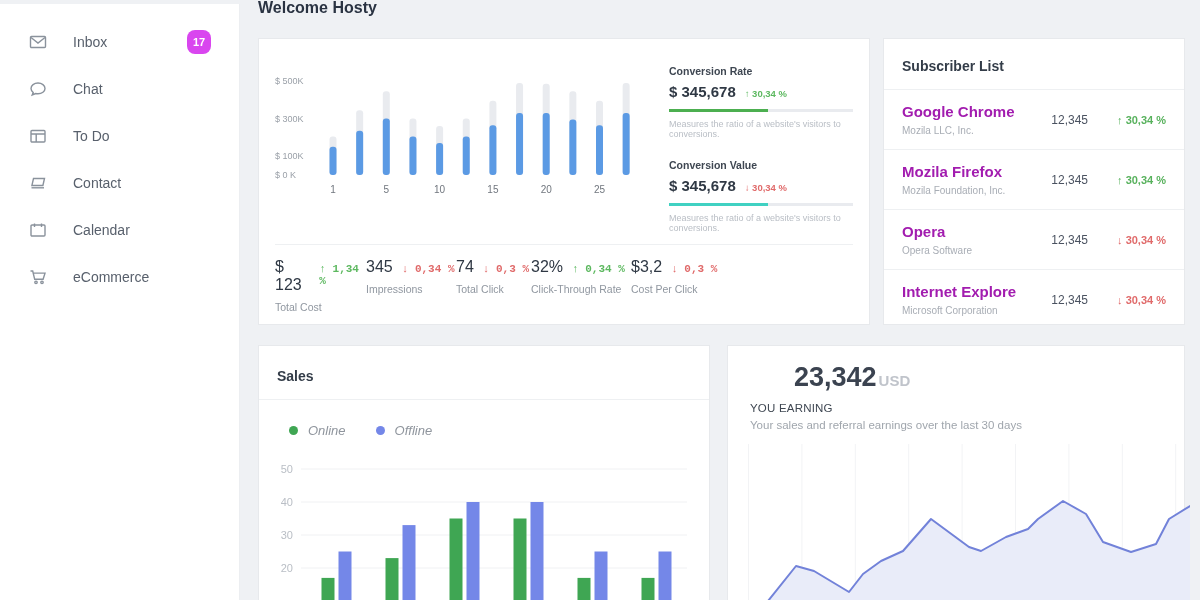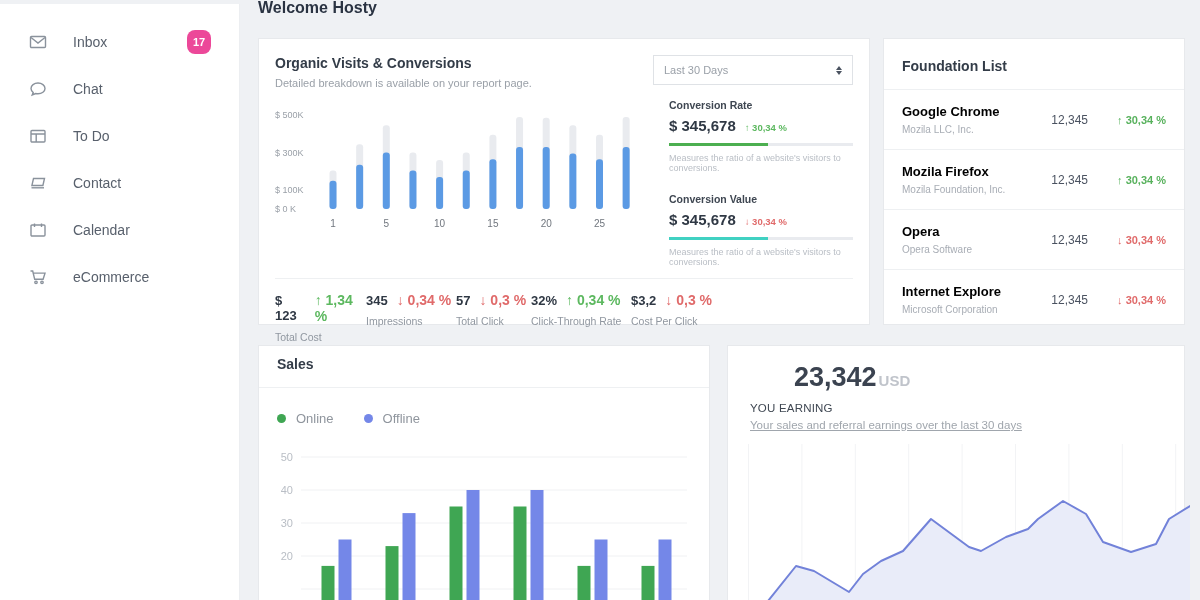--- a/index.html
+++ b/index.html
@@ -9,21 +9,21 @@
     background:#eff1f4; color:#2f3844; position:relative;
   }
   
   .sidebar{ position:absolute; left:0; top:4px; width:240px; height:600px;
     background:#fff; border-right:1px solid #eceef1; padding-top:14px;}
   .side-item{ display:flex; align-items:center; height:47px; padding-left:29px;
     cursor:pointer; color:#58606c; font-size:14px;}
   .side-item .icn{ width:18px; height:18px; margin-right:26px; flex:0 0 18px; color:#8a929c;}
   .side-item .icn svg{ width:18px; height:18px; display:block;}
   .badge{ margin-left:auto; margin-right:28px; min-width:24px; height:24px;
-    border-radius:8px; background:#ec4899; color:#fff; font-size:11px; font-weight:bold;
+    border-radius:8px; background:#d946ef; color:#fff; font-size:11px; font-weight:bold;
     display:flex; align-items:center; justify-content:center;}
   
   .main{ position:absolute; left:240px; top:0; width:960px; height:600px; padding:0 15px 0 18px;}
   h1.page-title{ font-size:16px; font-weight:bold; color:#2a3342; margin-top:-2px; line-height:20px;}
   .row1{ display:flex; gap:13px; margin-top:20px;}
   .row2{ display:flex; gap:17px; margin-top:20px;}
   .card{ background:#fff; border:1px solid #e7e9ec;}
   
   .organic-card{ width:612px; height:287px; padding:16px;}
   .o-head{ display:flex; justify-content:space-between; align-items:flex-start;}
@@ -43,51 +43,51 @@
   .conv-label{ font-size:10.5px; font-weight:bold; color:#3f4752;}
   .conv-valrow{ margin-top:6px; display:flex; align-items:baseline;}
   .conv-value{ font-size:15px; font-weight:bold; color:#2f3844;}
   .delta{ font-size:9.5px; font-weight:bold; margin-left:9px;}
   .delta.up{ color:#5cb85f;} .delta.down{ color:#e06a6a;}
   .progress{ margin-top:9px; height:3px; background:#e9ebef; width:100%;}
   .progress>i{ display:block; height:3px;}
   .conv-cap{ margin-top:7px; font-size:9px; color:#b9bec5;}
   .o-foot{ margin-top:11px; border-top:1px solid #eef0f2; padding-top:13px; display:flex;}
   .stat{ } .stat .s-valrow{ display:flex; align-items:baseline;}
-  .stat .s-val{ font-size:13px; font-weight:bold; color:#2f3844;}
-  .stat .delta{ font-size:14px;}
+  .stat .s-val{ font-size:16px; font-weight:normal; color:#2f3844;}
+  .stat .delta{ font-size:11px;font-family:Liberation Mono, monospace;}
   .stat .s-label{ font-size:10.5px; color:#9097a0; margin-top:7px;}
   
   .sub-card{ width:302px; height:287px; overflow:hidden;}
   .sub-head{ padding:19px 18px 15px; border-bottom:1px solid #eef0f2;}
   .sub-title{ font-size:14px; font-weight:bold; color:#333c48;}
   .sub-row{ display:flex; align-items:center; padding:0 18px; height:60px;
     border-bottom:1px solid #eef0f2; cursor:pointer;}
   .sub-info{ flex:1;}
-  .sub-name{ font-size:13px; font-weight:600; color:#000000;}
+  .sub-name{ font-size:15px; font-weight:600; color:#a21caf;}
   .sub-company{ font-size:10px; color:#a8adb5; margin-top:5px;}
   .sub-count{ width:46px; text-align:right; font-size:12px; color:#4a5260; margin-right:12px;}
   .sub-delta{ width:66px; text-align:right; font-size:11px; font-weight:bold;}
   .sub-delta.up{ color:#57b15c;} .sub-delta.down{ color:#e06a6a;}
   
   .sales-card{ width:452px; height:400px;}
-  .sales-head{ padding:10px 18px 15px; border-bottom:1px solid #eef0f2;}
+  .sales-head{ padding:22px 18px 15px; border-bottom:1px solid #eef0f2;}
   .sales-title{ font-size:14px; font-weight:bold; color:#333c48;}
-  .legend{ display:flex; gap:30px; padding:23px 18px 0;}
+  .legend{ display:flex; gap:30px; padding:23px 30px 0;font-style:italic;}
   .legend-item{ display:flex; align-items:center; gap:10px; cursor:pointer;}
   .legend-dot{ width:9px; height:9px; border-radius:50%;}
   .legend-label{ font-size:13px; color:#8f959d;}
   .sales-chart{ margin:14px 0 0 8px;}
   
   .earn-card{ width:458px; height:400px; padding:16px 15px 0 22px;}
   .earn-amountrow{ display:flex; align-items:baseline;margin-left:44px;}
   .earn-amount{ font-size:27px; font-weight:bold; color:#3b4350;}
   .earn-currency{ font-size:15px; font-weight:bold; color:#c0c4cb; margin-left:2px;}
   .earn-label{ font-size:11.5px; color:#3f4752; margin-top:9px; letter-spacing:.2px;}
-  .earn-sub{ font-size:11.5px; color:#a0a6ad; margin-top:5px;text-decoration:underline;}
+  .earn-sub{ font-size:11.5px; color:#a0a6ad; margin-top:5px;}
   .earn-chart{ margin-top:13px; margin-left:-2px;}
   svg text{ font-family:"Liberation Sans", sans-serif;}
 </style>
 </head>
 <body>
 
 <nav class="sidebar" id="sidebar">
   <div class="side-item">
     <span class="icn">
         <svg viewBox="0 0 18 18" fill="none" stroke="currentColor" stroke-width="1.4">
@@ -149,33 +149,20 @@
     <span class="lbl">eCommerce</span>
   </div>
 </nav>
 
 <div class="main">
   <h1 class="page-title">Welcome Hosty</h1>
 
   <div class="row1">
 
     <section class="card organic-card">
-      <div class="o-head">
-        <div>
-          <div class="o-title">Organic Visits &amp; Conversions</div>
-          <div class="o-sub">Detailed breakdown is available on your report page.</div>
-        </div>
-        <div class="select">
-          <span class="val">Last 30 Days</span>
-          <span class="sel-arrows">
-              <i class="up"></i>
-              <i class="dn"></i>
-            </span>
-        </div>
-      </div>
       <div class="o-body">
         <div class="o-chart">
           <svg id="organic-svg" width="390" height="142" viewBox="0 0 390 142">
               <text x="0" y="19" font-size="9" fill="#9aa0a8">$ 500K</text>
               <text x="0" y="56.6" font-size="9" fill="#9aa0a8">$ 300K</text>
               <text x="0" y="94.2" font-size="9" fill="#9aa0a8">$ 100K</text>
               <text x="0" y="113" font-size="9" fill="#9aa0a8">$ 0 K</text>
               <rect x="54.5" y="71.46000000000001" width="7" height="38.53999999999999" rx="3" fill="#e9ebef"></rect>
               <rect x="81.15" y="45.14" width="7" height="64.86" rx="3" fill="#e9ebef"></rect>
               <rect x="107.8" y="26.340000000000003" width="7" height="83.66" rx="3" fill="#e9ebef"></rect>
@@ -246,21 +233,21 @@
   <div class="stat" style="width: 90px;">
     <div class="s-valrow">
       <span class="s-val">345</span>
       <span class="delta down">↓ 0,34 %</span>
     </div>
     <div class="s-label">Impressions</div>
   </div>
 
   <div class="stat" style="width: 75px;">
     <div class="s-valrow">
-      <span class="s-val">57</span>
+      <span class="s-val">74</span>
       <span class="delta down">↓ 0,3 %</span>
     </div>
     <div class="s-label">Total Click</div>
   </div>
 
   <div class="stat" style="width: 100px;">
     <div class="s-valrow">
       <span class="s-val">32%</span>
       <span class="delta up">↑ 0,34 %</span>
     </div>
@@ -272,21 +259,21 @@
       <span class="s-val">$3,2</span>
       <span class="delta down">↓ 0,3 %</span>
     </div>
     <div class="s-label">Cost Per Click</div>
   </div>
 </div>
     </section>
 
     <section class="card sub-card">
       <div class="sub-head">
-        <div class="sub-title">Foundation List</div>
+        <div class="sub-title">Subscriber List</div>
       </div>
       <div id="sub-rows">
   <div class="sub-row">
     <div class="sub-info">
       <div class="sub-name">Google Chrome</div>
       <div class="sub-company">Mozila LLC, Inc.</div>
     </div>
     <div class="sub-count">12,345</div>
     <div class="sub-delta up">↑ 30,34 %</div>
   </div>

